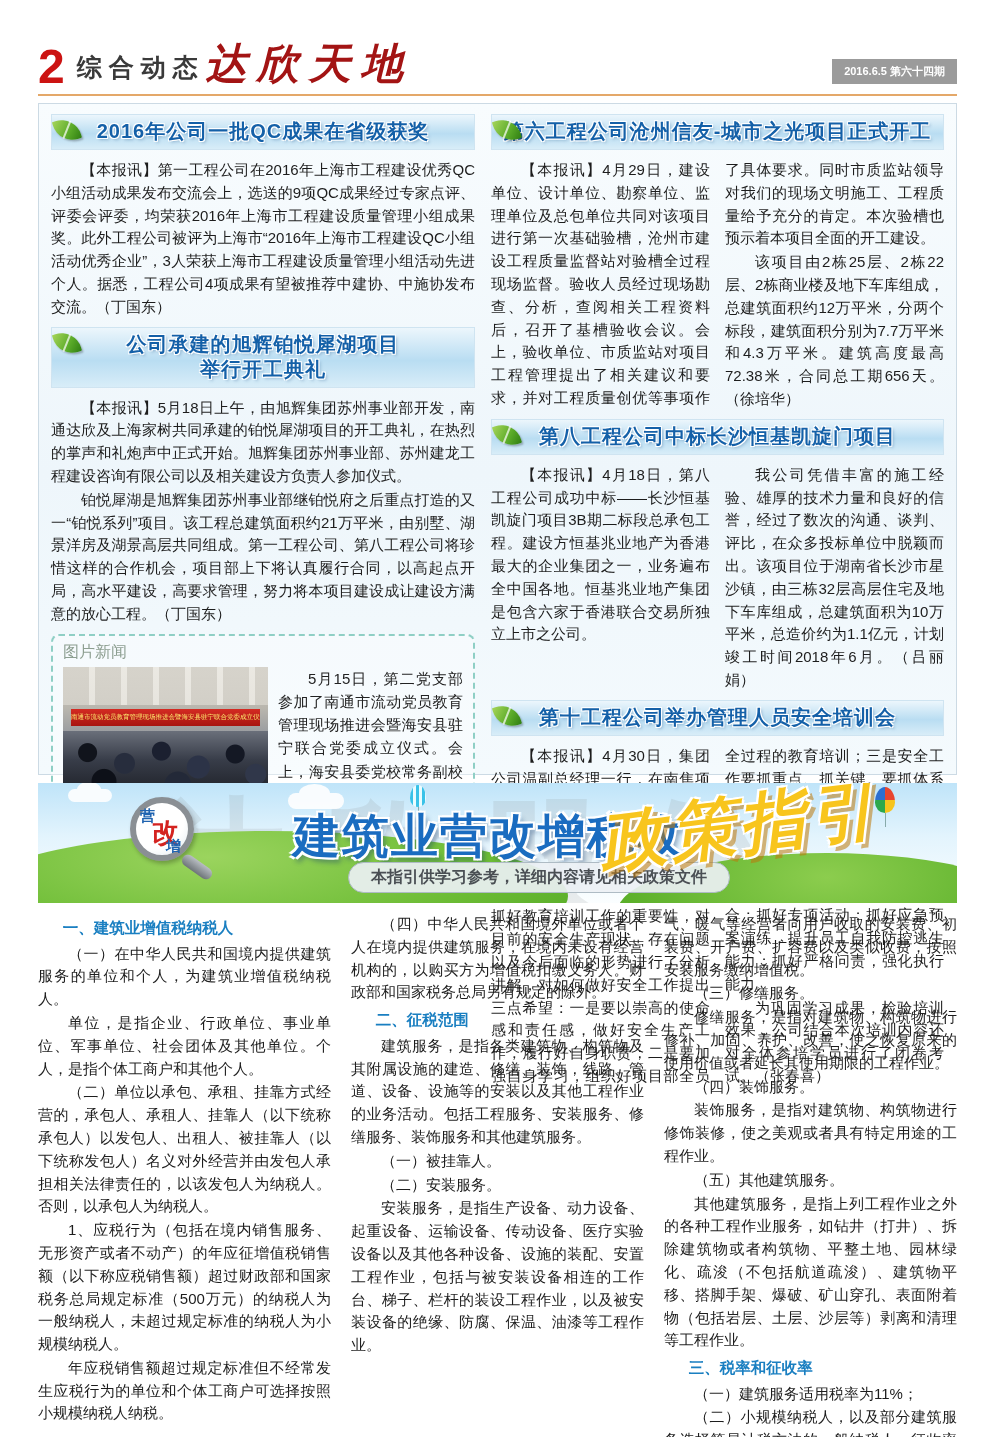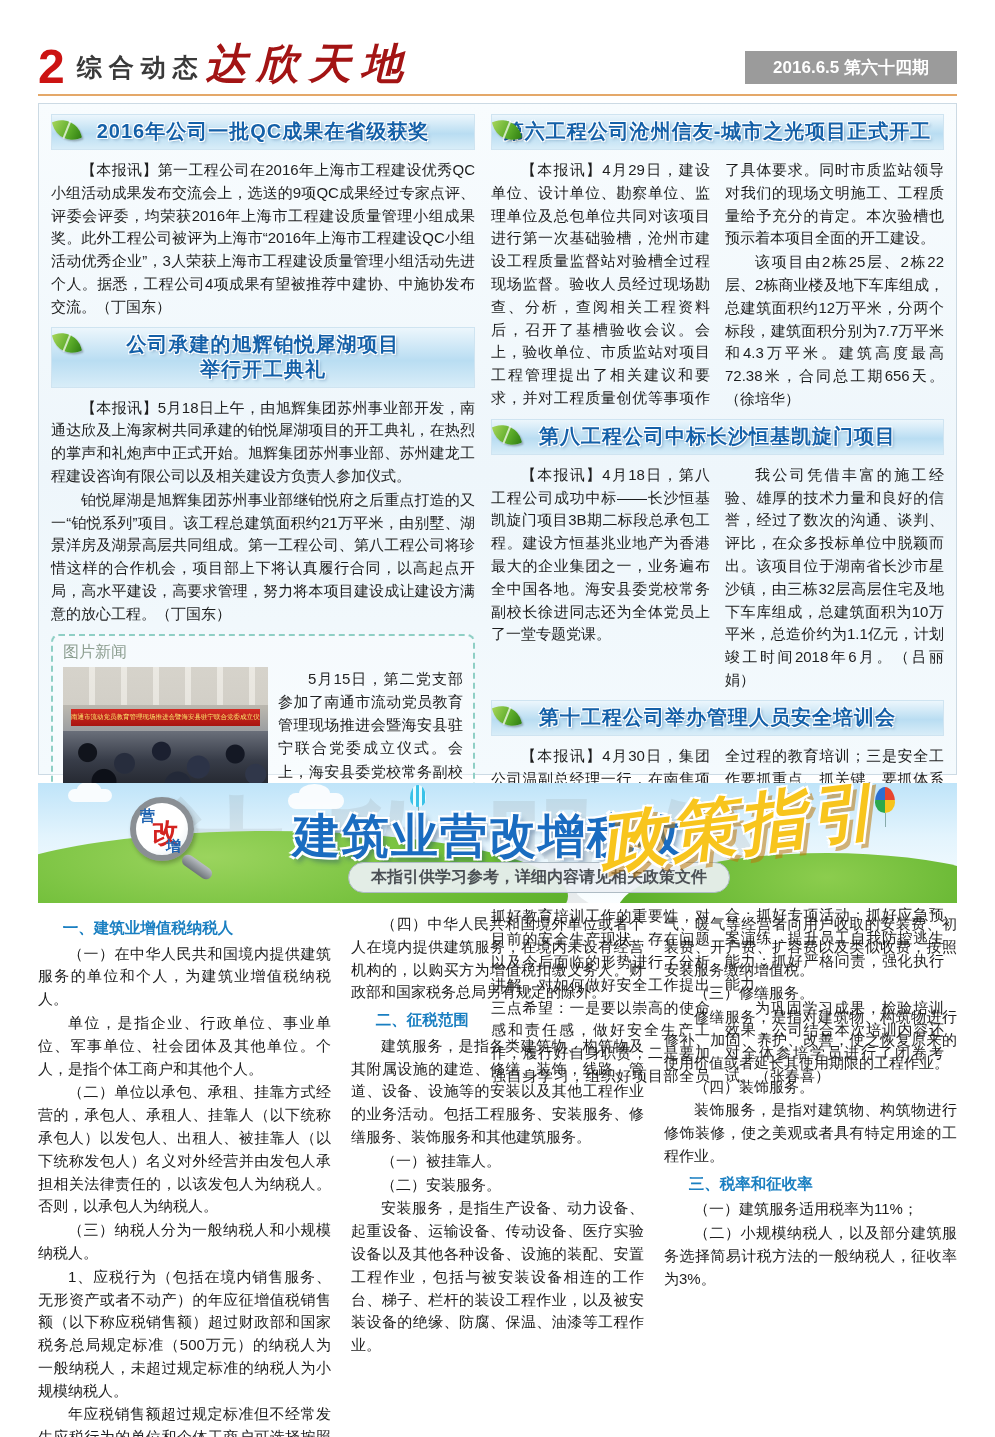--- a/index.html
+++ b/index.html
@@ -26,22 +26,22 @@
   .section-name { font-size: 25px; font-weight: 700; color: #3a3a3a; letter-spacing: 7px; margin-left: 12px; padding-bottom: 4px; }
   .masthead {
     flex: 1; text-align: left;
     font-family: "DejaVu Serif", "Liberation Serif", serif;
     font-style: italic; font-weight: 900;
     font-size: 42px; color: #a31414; letter-spacing: 10px;
     transform: translateY(4px);
   }
   .issue-box {
     background: #9b9b9b; color: #fff;
-    font-size: 17px; font-weight: 700;
-    padding: 5px 28px; margin-bottom: 4px; white-space: nowrap;
+    font-size: 11px; font-weight: 700;
+    padding: 5px 12px; margin-bottom: 4px; white-space: nowrap;
   }
 
   
   .news-area {
     margin: 7px 38px 0;
     border: 1px solid #ccdae4;
     background: linear-gradient(180deg, #f8fcfe 0%, #eef6fb 55%, #f4fafd 100%);
     padding: 10px 12px 8px;
     display: flex;
     gap: 16px;
@@ -270,21 +270,21 @@
     <div class="article twocol">
       <p>【本报讯】4月29日，建设单位、设计单位、勘察单位、监理单位及总包单位共同对该项目进行第一次基础验槽，沧州市建设工程质量监督站对验槽全过程现场监督。验收人员经过现场勘查、分析，查阅相关工程资料后，召开了基槽验收会议。会上，验收单位、市质监站对项目工程管理提出了相关建议和要求，并对工程质量创优等事项作了具体要求。同时市质监站领导对我们的现场文明施工、工程质量给予充分的肯定。本次验槽也预示着本项目全面的开工建设。</p>
       <p>该项目由2栋25层、2栋22层、2栋商业楼及地下车库组成，总建筑面积约12万平米，分两个标段，建筑面积分别为7.7万平米和4.3万平米。建筑高度最高72.38米，合同总工期656天。（徐培华）</p>
     </div>
 
     <div class="headline">
       <span class="leaf"></span>
       <span>第八工程公司中标长沙恒基凯旋门项目</span>
     </div>
     <div class="article twocol">
-      <p>【本报讯】4月18日，第八工程公司成功中标——长沙恒基凯旋门项目3B期二标段总承包工程。建设方恒基兆业地产为香港最大的企业集团之一，业务遍布全中国各地。海安县委党校常务副校长徐进同志还为全体党员上了一堂专题党课。</p>
+      <p>【本报讯】4月18日，第八工程公司成功中标——长沙恒基凯旋门项目3B期二标段总承包工程。建设方恒基兆业地产为香港最大的企业集团之一，业务遍布全中国各地。恒基兆业地产集团是包含六家于香港联合交易所独立上市之公司。</p>
       <p>我公司凭借丰富的施工经验、雄厚的技术力量和良好的信誉，经过了数次的沟通、谈判、评比，在众多投标单位中脱颖而出。该项目位于湖南省长沙市星沙镇，由三栋32层高层住宅及地下车库组成，总建筑面积为10万平米，总造价约为1.1亿元，计划竣工时间2018年6月。（吕丽娟）</p>
     </div>
 
     <div class="headline">
       <span class="leaf"></span>
       <span>第十工程公司举办管理人员安全培训会</span>
     </div>
     <div class="article twocol">
       <p>【本报讯】4月30日，集团公司温副总经理一行，在南焦项目部对第十工程公司管理人员进行了安全培训，来自工程公司各项目部20多名管理人员参加了培训。</p>
       <p>温总首先强调了项目部层面抓好教育培训工作的重要性，对目前的安全生产现状、存在问题以及今后面临的形势进行了分析讲解，对如何做好安全工作提出三点希望：一是要以崇高的使命感和责任感，做好安全生产工作，履行好自身职责；二是要加强自身学习，组织好项目部全员全过程的教育培训；三是安全工作要抓重点、抓关键。要抓体系建设，完善规范日常管理行为；抓好关键工序、重大危险源的界定及旁站管控的监督执行；抓好巡检制度及检查通报制度、曝光制度；抓好存在问题的整改闭合；抓好专项活动；抓好应急预案演练，提升员工自我防控逃生能力；抓好严格问责，强化执行能力。</p>
@@ -311,38 +311,39 @@
   <div class="banner-accent">政策指引</div>
   <div class="banner-sub">本指引供学习参考，详细内容请见相关政策文件</div>
 </div>
 
 <div class="policy">
   <div class="pcol">
     <div class="policy-h">一、建筑业增值税纳税人</div>
     <p>（一）在中华人民共和国境内提供建筑服务的单位和个人，为建筑业增值税纳税人。</p>
     <p>单位，是指企业、行政单位、事业单位、军事单位、社会团体及其他单位。个人，是指个体工商户和其他个人。</p>
     <p>（二）单位以承包、承租、挂靠方式经营的，承包人、承租人、挂靠人（以下统称承包人）以发包人、出租人、被挂靠人（以下统称发包人）名义对外经营并由发包人承担相关法律责任的，以该发包人为纳税人。否则，以承包人为纳税人。</p>
-    <p>（三）纳税人分为一般纳税人和小规模纳税人。</p>
     <p>1、应税行为（包括在境内销售服务、无形资产或者不动产）的年应征增值税销售额（以下称应税销售额）超过财政部和国家税务总局规定标准（500万元）的纳税人为一般纳税人，未超过规定标准的纳税人为小规模纳税人。</p>
     <p>年应税销售额超过规定标准但不经常发生应税行为的单位和个体工商户可选择按照小规模纳税人纳税。</p>
 
   </div>
   <div class="pcol">
     <p>（四）中华人民共和国境外单位或者个人在境内提供建筑服务，在境内未设有经营机构的，以购买方为增值税扣缴义务人。财政部和国家税务总局另有规定的除外。</p>
     <div class="policy-h">二、征税范围</div>
     <p>建筑服务，是指各类建筑物、构筑物及其附属设施的建造、修缮、装饰，线路、管道、设备、设施等的安装以及其他工程作业的业务活动。包括工程服务、安装服务、修缮服务、装饰服务和其他建筑服务。</p>
     <p>（一）被挂靠人。</p>
     <p>（二）安装服务。</p>
     <p>安装服务，是指生产设备、动力设备、起重设备、运输设备、传动设备、医疗实验设备以及其他各种设备、设施的装配、安置工程作业，包括与被安装设备相连的工作台、梯子、栏杆的装设工程作业，以及被安装设备的绝缘、防腐、保温、油漆等工程作业。</p>
 
   </div>
   <div class="pcol">
     <p class="noindent">气、暖气等经营者向用户收取的安装费、初装费、开户费、扩容费以及类似收费，按照安装服务缴纳增值税。</p>
     <p>（三）修缮服务。</p>
     <p>修缮服务，是指对建筑物、构筑物进行修补、加固、养护、改善，使之恢复原来的使用价值或者延长其使用期限的工程作业。</p>
     <p>（四）装饰服务。</p>
     <p>装饰服务，是指对建筑物、构筑物进行修饰装修，使之美观或者具有特定用途的工程作业。</p>
+    <p>（五）其他建筑服务。</p>
+    <p>其他建筑服务，是指上列工程作业之外的各种工程作业服务，如钻井（打井）、拆除建筑物或者构筑物、平整土地、园林绿化、疏浚（不包括航道疏浚）、建筑物平移、搭脚手架、爆破、矿山穿孔、表面附着物（包括岩层、土层、沙层等）剥离和清理等工程作业。</p>
     <div class="policy-h">三、税率和征收率</div>
     <p>（一）建筑服务适用税率为11%；</p>
     <p>（二）小规模纳税人，以及部分建筑服务选择简易计税方法的一般纳税人，征收率为3%。</p>
 
   </div>
 </div>
 
 </body></html>

